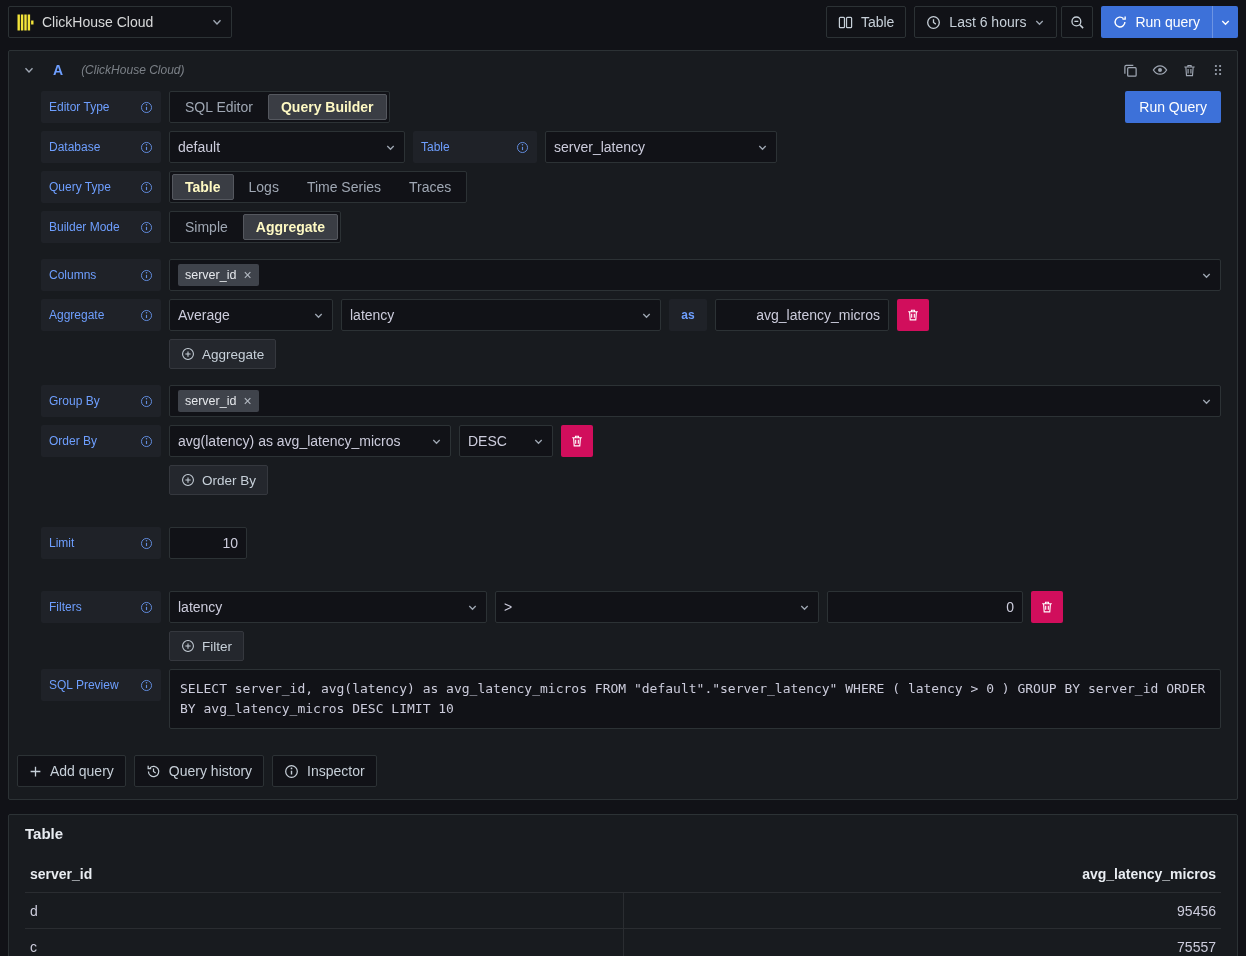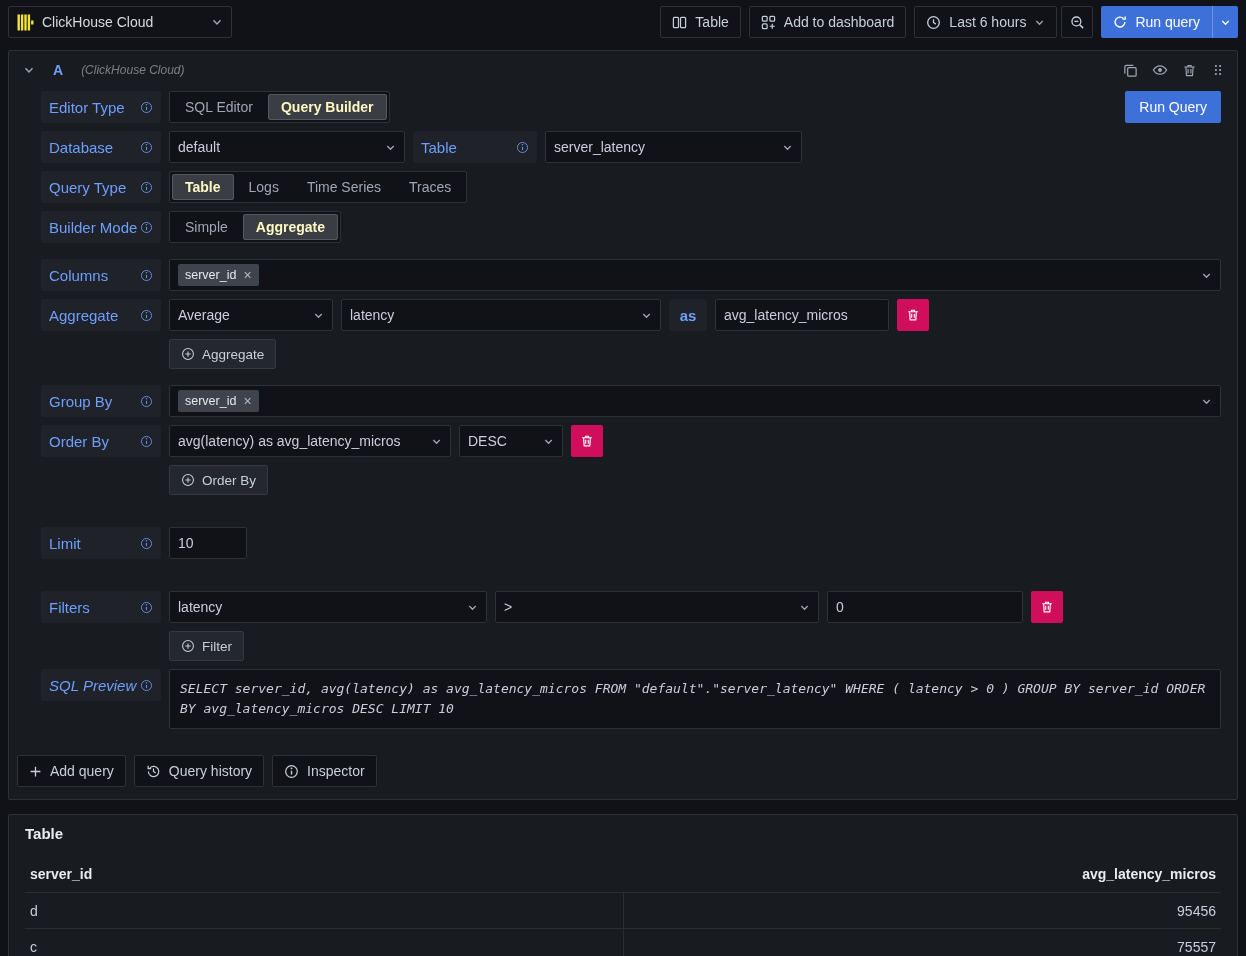--- a/index.html
+++ b/index.html
@@ -46,34 +46,34 @@
   .editor-panel { padding-bottom:12px; }
   .panel-header { display:flex; align-items:center; gap:10px; height:38px; padding:0 12px 0 14px; }
   .panel-header .refid { color:#6e9fff; font-weight:700; font-size:14px; margin-left:8px; }
   .panel-header .ds-hint { color:#7b8087; font-style:italic; font-size:12px; margin-left:8px; }
   .header-icons { margin-left:auto; display:flex; align-items:center; gap:14px; color:#9fa7b3; }
   .header-icons .hicon { cursor:pointer; display:inline-flex; }
 
   
   .rows { padding:2px 16px 0 32px; }
   .frow { display:flex; align-items:center; gap:8px; margin-bottom:8px; }
-  .frow.top-align { align-items:flex-start;font-style:italic; }
+  .frow.top-align { align-items:flex-start; }
   .flabel {
     width:120px; min-width:120px; height:32px;
     background:#1f2228; border-radius:2px;
     display:flex; align-items:center; justify-content:space-between;
-    padding:0 8px; color:#6e9fff; font-size:15px; font-weight:500;
+    padding:0 8px; color:#6e9fff; font-size:12px; font-weight:500;
   }
   .flabel.w124 { width:124px; min-width:124px; }
   .flabel.as-label { width:38px; min-width:38px; justify-content:center; font-weight:700; }
   .iicon { display:inline-flex; color:#6e9fff; opacity:0.85; }
   .select, .tinput {
     display:flex; align-items:center; justify-content:space-between; gap:8px; height:32px;
     background:#111217; border:1px solid #2c3235; border-radius:2px; padding:0 8px;
-    color:#ccccdc; cursor:pointer;
+    color:#ccccdc; cursor:pointer;text-align:right;
   }
   .tinput { cursor:text; }
   input.tinput { font-family:"Liberation Sans", sans-serif; font-size:14px; outline:none; }
   .multiselect { flex:1; justify-content:flex-start; position:relative; }
   .multiselect .chev { position:absolute; right:8px; }
   .tag {
     display:inline-flex; align-items:center; gap:7px; height:22px; padding:0 7px;
     background:#3f434b; border-radius:2px; font-size:12.5px; color:#e6e8ec;
   }
   .tag .tag-x { color:#b4bac2; font-size:14px; line-height:1; cursor:pointer; }
@@ -145,31 +145,20 @@
     <button class="btn">
       <span>
         <svg width="15" height="15" viewBox="0 0 16 16">
             <rect x="1.5" y="2.5" width="5.4" height="11" rx="1" fill="none" stroke="currentColor" stroke-width="1.3"></rect>
             <rect x="9.1" y="2.5" width="5.4" height="11" rx="1" fill="none" stroke="currentColor" stroke-width="1.3"></rect>
           </svg>
       </span>
       <span>Table</span>
     </button>
 
-    <button class="btn">
-      <span>
-        <svg width="15" height="15" viewBox="0 0 16 16">
-            <rect x="1.5" y="1.5" width="5" height="5" rx="1" fill="none" stroke="currentColor" stroke-width="1.3"></rect>
-            <rect x="9.5" y="1.5" width="5" height="5" rx="1" fill="none" stroke="currentColor" stroke-width="1.3"></rect>
-            <rect x="1.5" y="9.5" width="5" height="5" rx="1" fill="none" stroke="currentColor" stroke-width="1.3"></rect>
-            <path d="M12 9.2v5.4M9.3 12h5.4" stroke="currentColor" stroke-width="1.3"></path>
-          </svg>
-      </span>
-      <span>Add to dashboard</span>
-    </button>
 
     <button class="btn">
       <span>
         <svg width="15" height="15" viewBox="0 0 16 16">
             <circle cx="8" cy="8" r="6.2" fill="none" stroke="currentColor" stroke-width="1.4"></circle>
             <path d="M8 4.4V8l2.5 1.7" fill="none" stroke="currentColor" stroke-width="1.4"></path>
           </svg>
       </span>
       <span>Last 6 hours</span>
       <span class="chev">
@@ -292,21 +281,21 @@
       <div class="flabel w124">
         <span>Table</span>
         <span class="iicon">
           <svg width="13" height="13" viewBox="0 0 16 16">
               <circle cx="8" cy="8" r="6.2" fill="none" stroke="currentColor" stroke-width="1.2"></circle>
               <path d="M8 7.2v4" stroke="currentColor" stroke-width="1.4"></path>
               <circle cx="8" cy="4.7" r="0.95" fill="currentColor"></circle>
             </svg>
         </span>
       </div>
-      <div class="select" style="width:257px">
+      <div class="select" style="width:232px">
         <span>server_latency</span>
         <span class="chev">
           <svg width="11" height="11" viewBox="0 0 12 12">
               <path d="M2.5 4.3l3.5 3.6 3.5-3.6" fill="none" stroke="currentColor" stroke-width="1.4"></path>
             </svg>
         </span>
       </div>
     </div>
 
     <div class="frow" style="margin-top:8px">
@@ -455,21 +444,21 @@
         </span>
       </div>
       <div class="select" style="width:282px">
         <span>avg(latency) as avg_latency_micros</span>
         <span class="chev">
           <svg width="11" height="11" viewBox="0 0 12 12">
               <path d="M2.5 4.3l3.5 3.6 3.5-3.6" fill="none" stroke="currentColor" stroke-width="1.4"></path>
             </svg>
         </span>
       </div>
-      <div class="select" style="width:104px">
+      <div class="select" style="width:94px">
         <span>DESC</span>
         <span class="chev">
           <svg width="11" height="11" viewBox="0 0 12 12">
               <path d="M2.5 4.3l3.5 3.6 3.5-3.6" fill="none" stroke="currentColor" stroke-width="1.4"></path>
             </svg>
         </span>
       </div>
       <button class="btn-danger">
         <svg width="14" height="14" viewBox="0 0 16 16">
             <path d="M2.5 4.3h11M6.3 4V2.6h3.4V4M4.1 4.3l.7 9.2h6.4l.7-9.2M6.5 6.5v4.6M9.5 6.5v4.6" fill="none" stroke="currentColor" stroke-width="1.3"></path>

